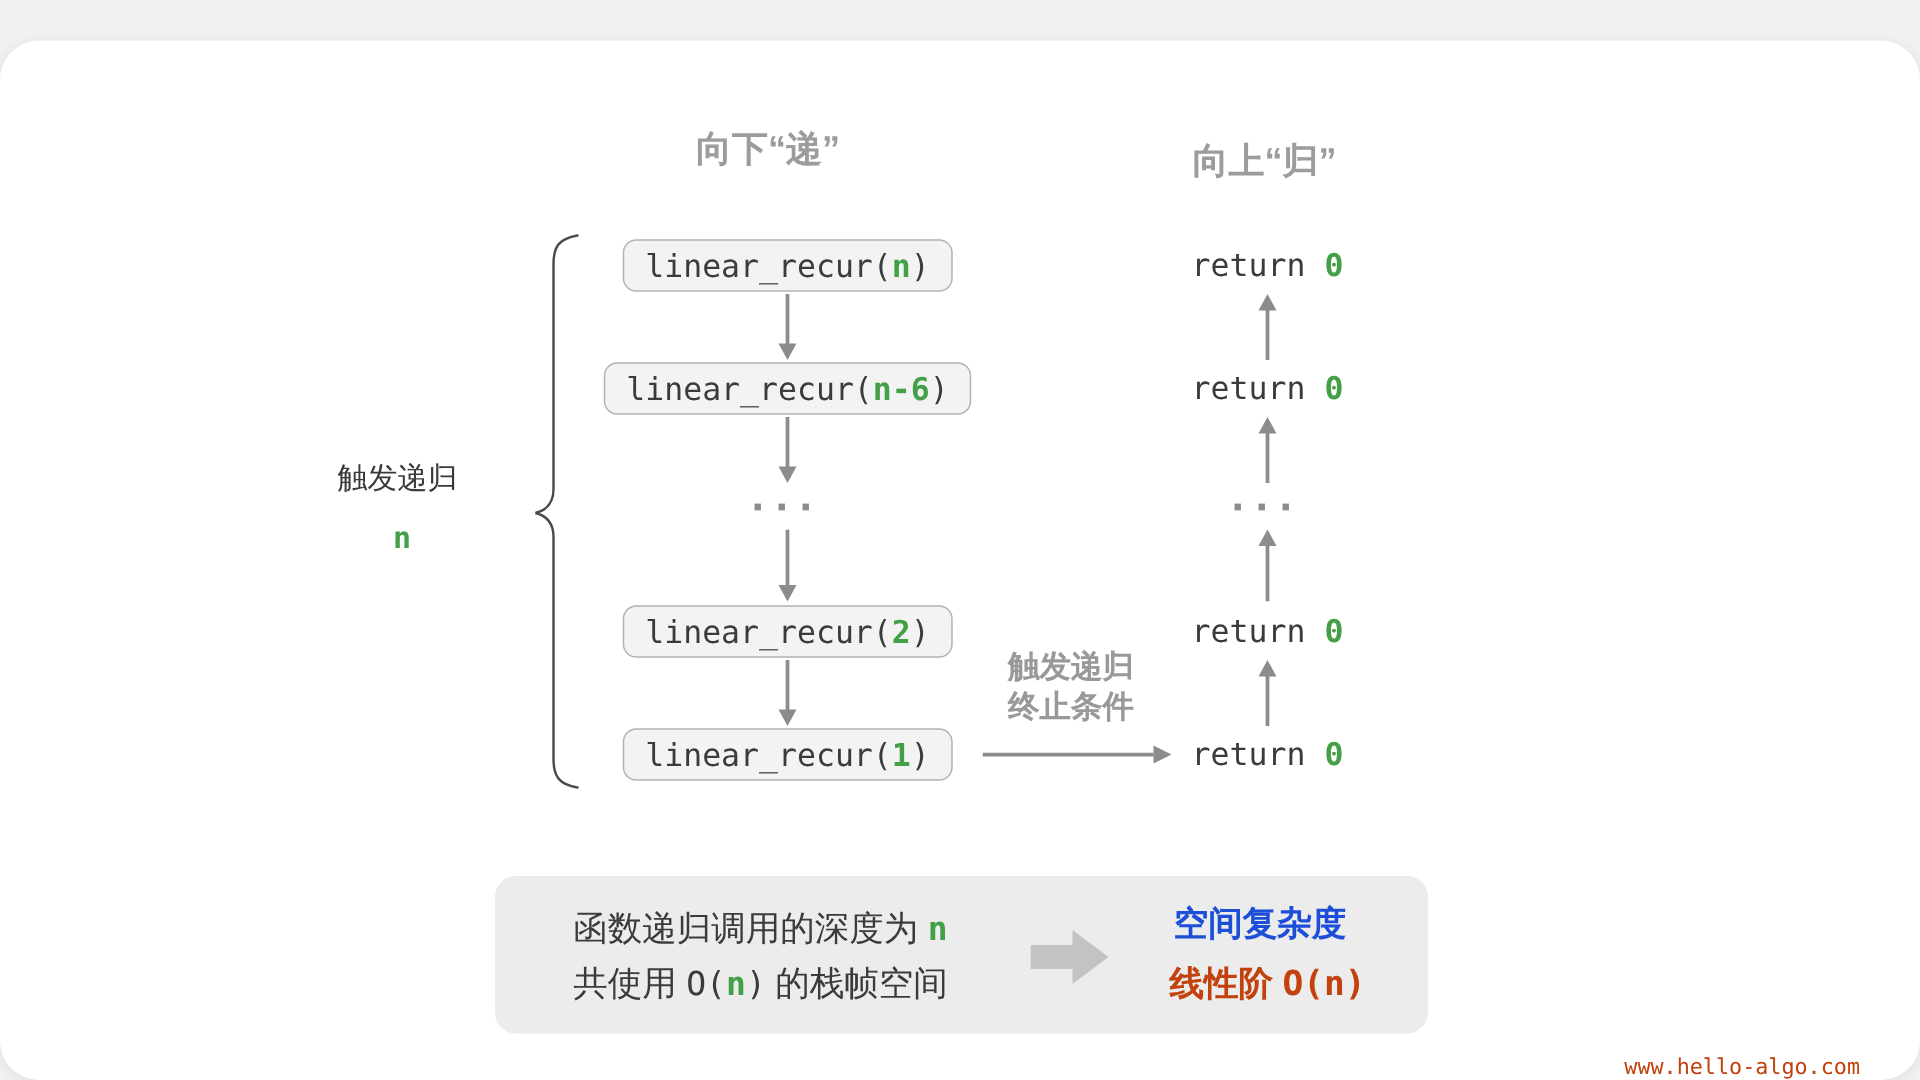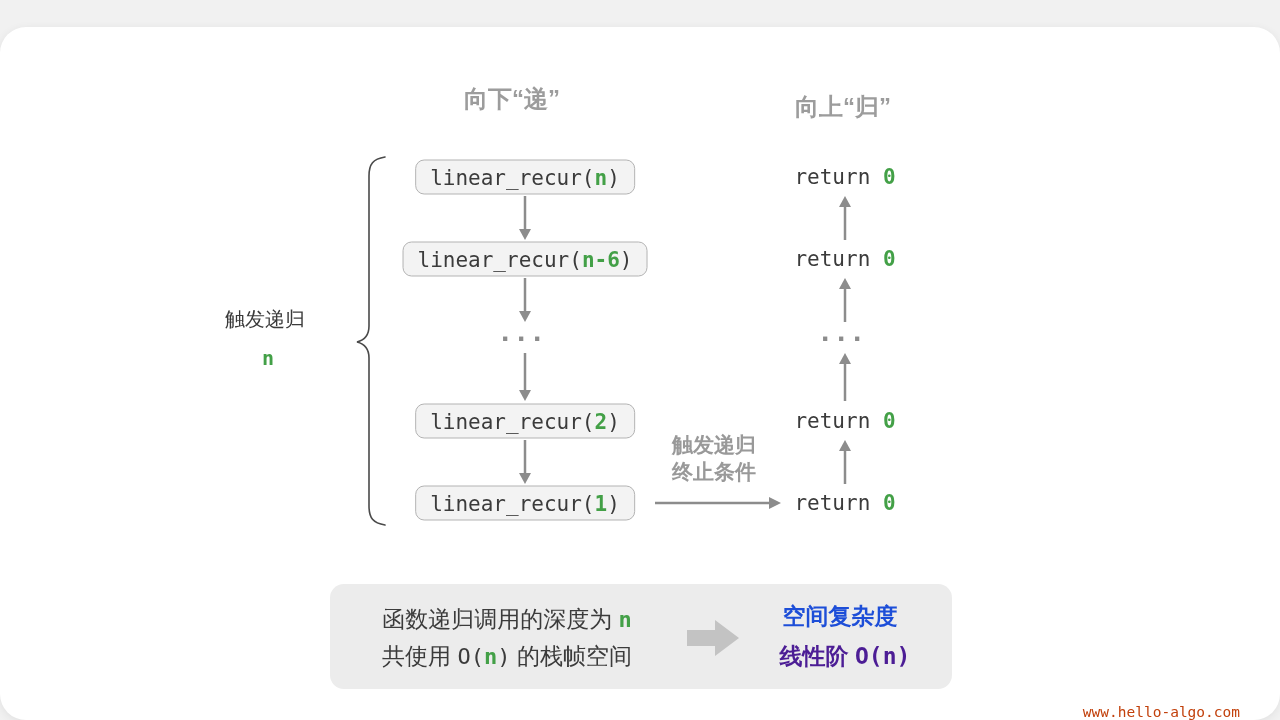--- a/index.html
+++ b/index.html
@@ -52,21 +52,21 @@
     line-height: 27px; text-align: center; white-space: nowrap;
   }
 
   .summary-box {
     left: 330px; top: 557px; width: 622px; height: 105px;
     background: #ececec; border-radius: 14px;
   }
   .summary-line { font-size: 23px; color: #3b3b3b; white-space: nowrap; }
   .summary-line .mono { font-size: 22px; }
   .summary-title { font-size: 23px; font-weight: bold; color: #1d4ed8; white-space: nowrap; }
-  .summary-result { font-size: 23px; font-weight: bold; color: #4c1d95; white-space: nowrap; }
+  .summary-result { font-size: 23px; font-weight: bold; color: #c2410c; white-space: nowrap; }
 
   .watermark {
     right: 40px; top: 677px;
     font-family: "DejaVu Sans Mono", "Liberation Mono", monospace;
     font-size: 14.5px; color: #c2410c; white-space: nowrap;
   }
 
   svg { display: block; }
 </style>
 </head>

